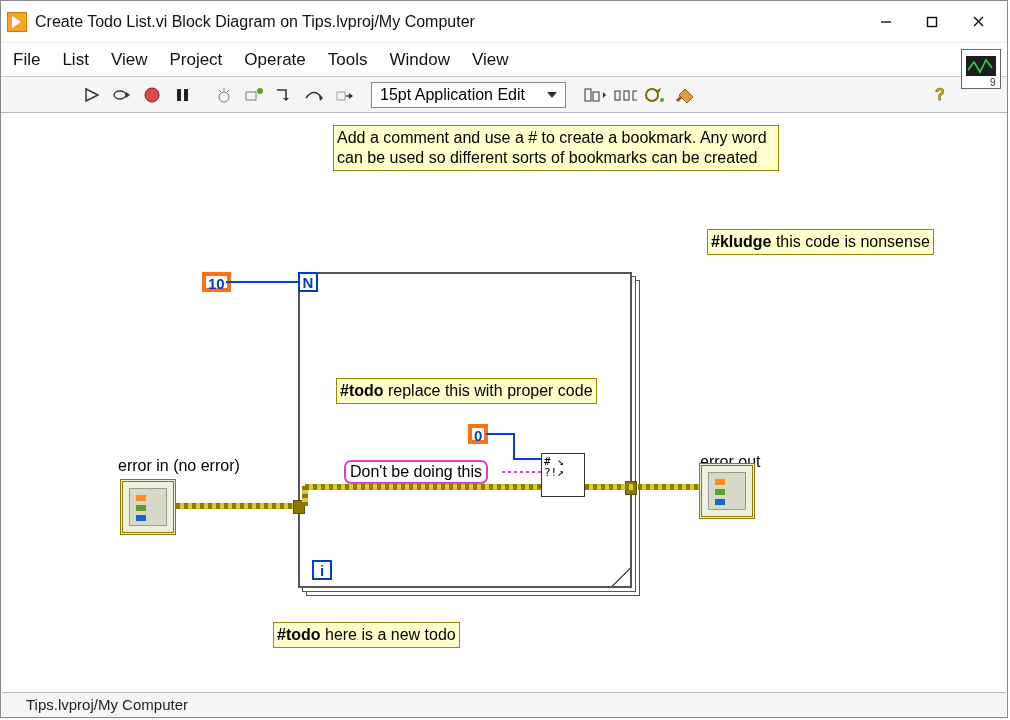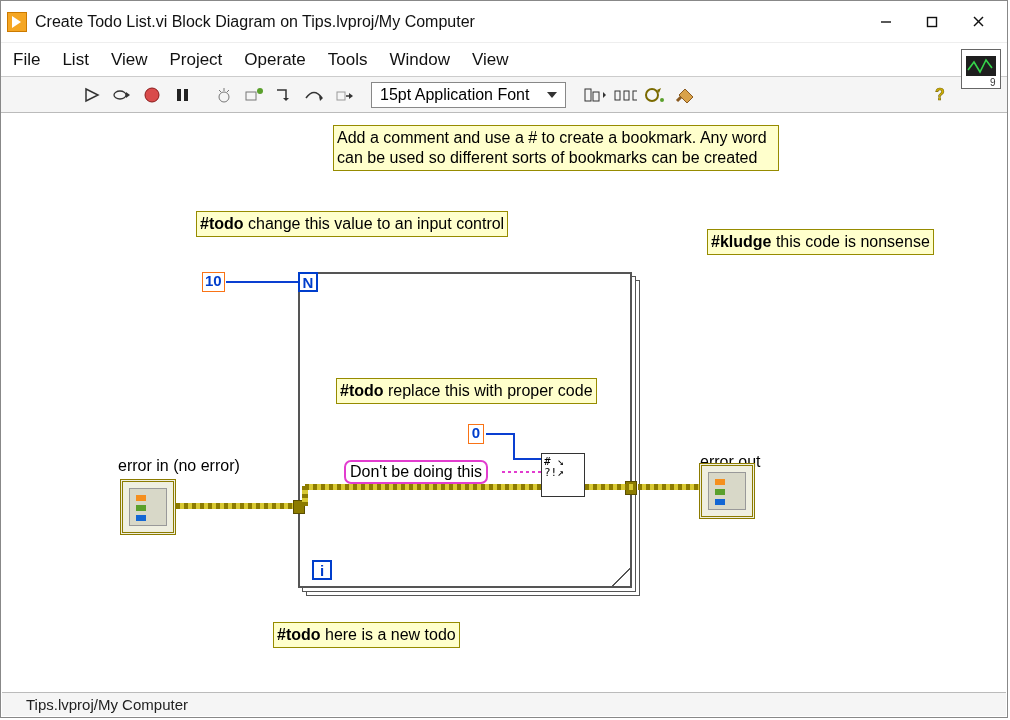--- a/index.html
+++ b/index.html
@@ -135,21 +135,21 @@
     background:#ffffcc;
     padding:2px 3px;
     font-size:16px;
     line-height:20px;
     color:#000;
   }
   .comment .hash { font-weight:400; }
   .comment .tag { font-weight:700; }
   .numconst {
     position:absolute;
-    border:1px solid #f97316;
+    border:4px solid #f97316;
     background:#fff;
     color:#003ecc;
     font-size:15px;
     text-align:center;
     min-width:20px;
     padding:0 2px;
     height:20px;
     line-height:16px;
     font-weight:600;
   }
@@ -341,21 +341,21 @@
     </div>
     <div class="tbbtn">
       <svg width="20" height="18">
           <rect x="3" y="6" width="8" height="8" fill="none" stroke="#999"></rect>
           <path d="M12 10 H17" stroke="#333" stroke-width="1.5"></path>
           <path d="M15 7 L19 10 L15 13" fill="#333"></path>
         </svg>
     </div>
     <div style="width:6px"></div>
     <div class="font-combo">
-      <span>15pt Application Font</span>
+      <span>15pt Application Edit</span>
       <span class="caret"></span>
     </div>
     <div style="width:8px"></div>
     <div class="tbbtn">
       <svg width="24" height="18">
           <rect x="2" y="3" width="6" height="12" fill="none" stroke="#333"></rect>
           <rect x="10" y="6" width="6" height="9" fill="none" stroke="#333"></rect>
           <path d="M20 6 L23 9 L20 12" fill="#333"></path>
         </svg>
     </div>
@@ -399,23 +399,20 @@
   <div class="scrollbar-v">
     <div class="thumb"></div>
   </div>
 
   <div class="canvas">
 
     <div class="comment" style="left:331px; top:11px; width:446px;">
       <span>Add a comment and use a # to create a bookmark.  Any word can be used so different sorts of bookmarks can be created</span>
     </div>
 
-    <div class="comment" style="left:194px; top:97px;">
-      <span class="hash tag">#todo</span><span> change this value to an input control</span>
-    </div>
 
     <div class="comment" style="left:705px; top:115px;">
       <span class="hash tag">#kludge</span><span> this code is nonsense</span>
     </div>
 
     <div class="numconst" style="left:200px; top:158px;">10</div>
 
     <div class="blue-wire" style="left:224px; top:167px; width:72px; height:2px;"></div>
 
     <div class="forloop" style="left:296px; top:158px; width:334px; height:316px;">

